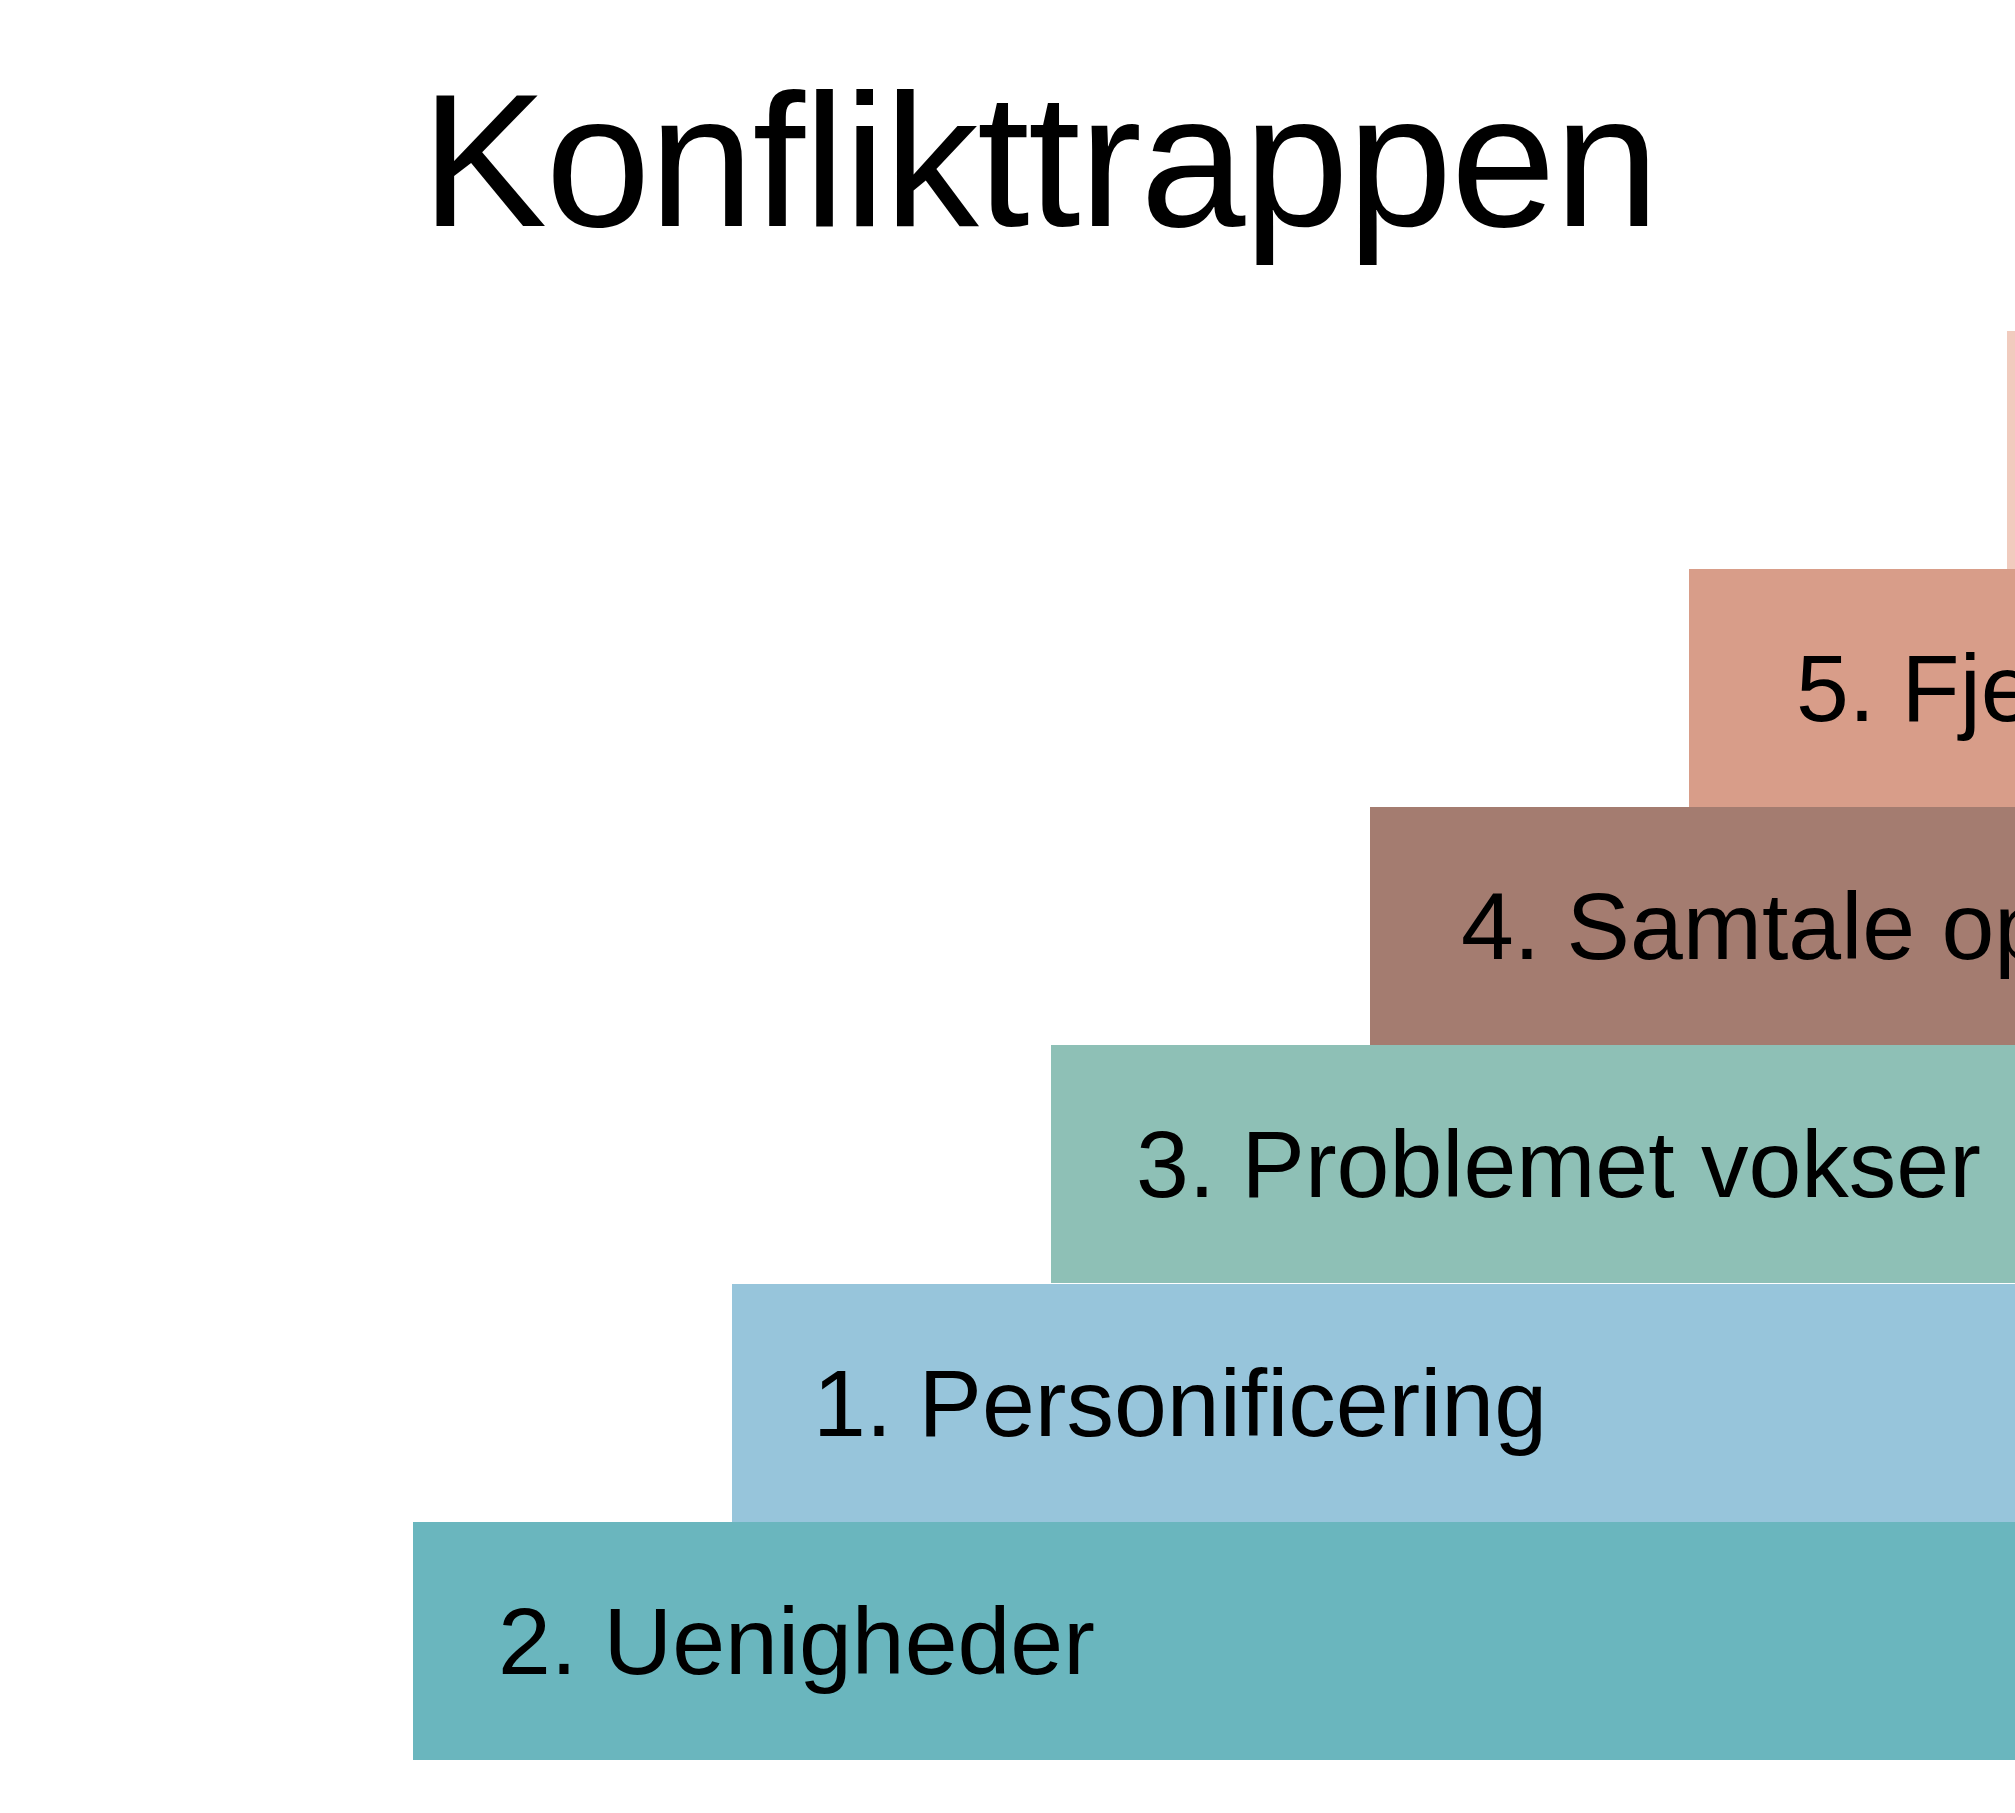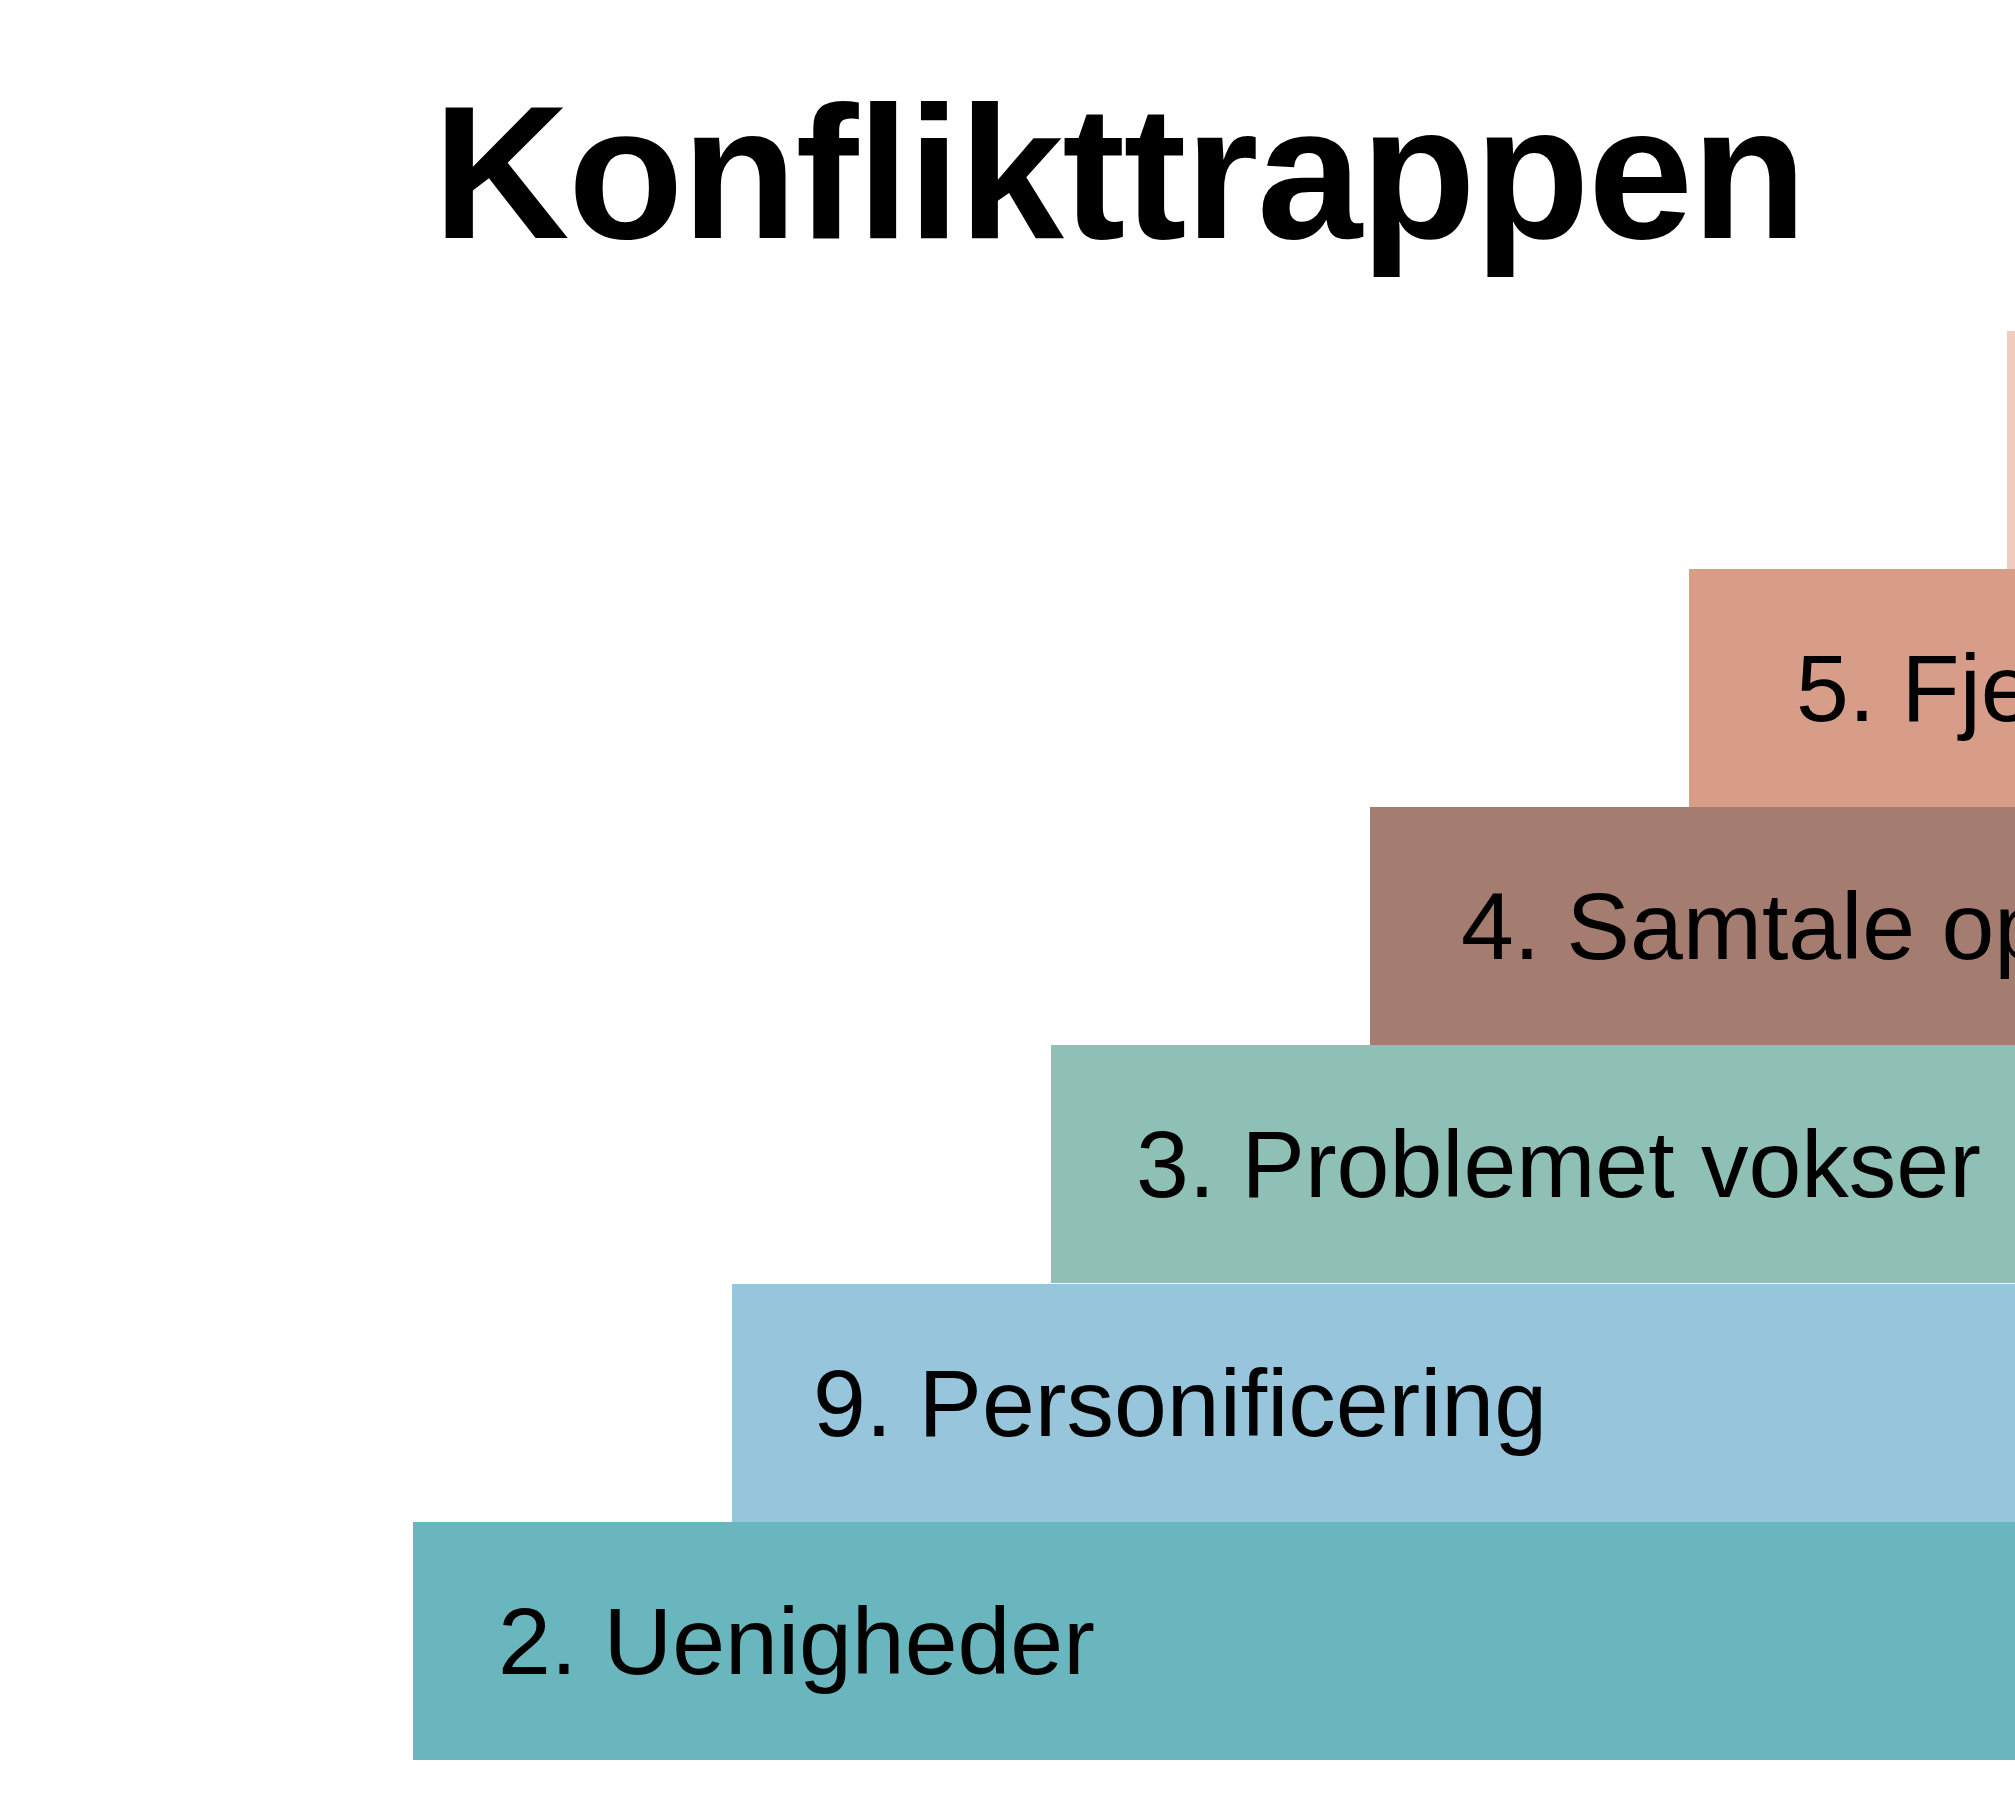--- a/index.html
+++ b/index.html
@@ -8,23 +8,23 @@
     width: 3224px;
     height: 1814px;
     background: #ffffff;
     overflow: hidden;
     font-family: "Liberation Sans", sans-serif;
   }
   .title {
     position: absolute;
     left: 421px;
     top: 66px;
-    margin: 12px;
+    margin: 0;
     font-size: 189px;
-    font-weight: 700;
+    font-weight: 400;
     line-height: 1;
     letter-spacing: -1.6px;
     color: #000000;
     white-space: nowrap;
   }
   .bar {
     position: absolute;
     height: 238px;
     display: flex;
     align-items: center;
@@ -46,21 +46,21 @@
 </head>
 <body>
 
 <div class="canvas">
   <h1 class="title">Konflikttrappen</h1>
   <div id="stairs">
       <div class="bar step-1" style="background: rgb(106, 182, 190);">
     <span class="bar-label">2. Uenigheder</span>
   </div>
       <div class="bar step-2" style="background: rgb(151, 197, 219);">
-    <span class="bar-label">9. Personificering</span>
+    <span class="bar-label">1. Personificering</span>
   </div>
       <div class="bar step-3" style="background: rgb(142, 192, 182);">
     <span class="bar-label">3. Problemet vokser</span>
   </div>
       <div class="bar step-4" style="background: rgb(164, 124, 112);">
     <span class="bar-label">4. Samtale opgives</span>
   </div>
       <div class="bar step-5" style="background: rgb(216, 157, 137);">
     <span class="bar-label">5. Fjendebilleder</span>
   </div>

